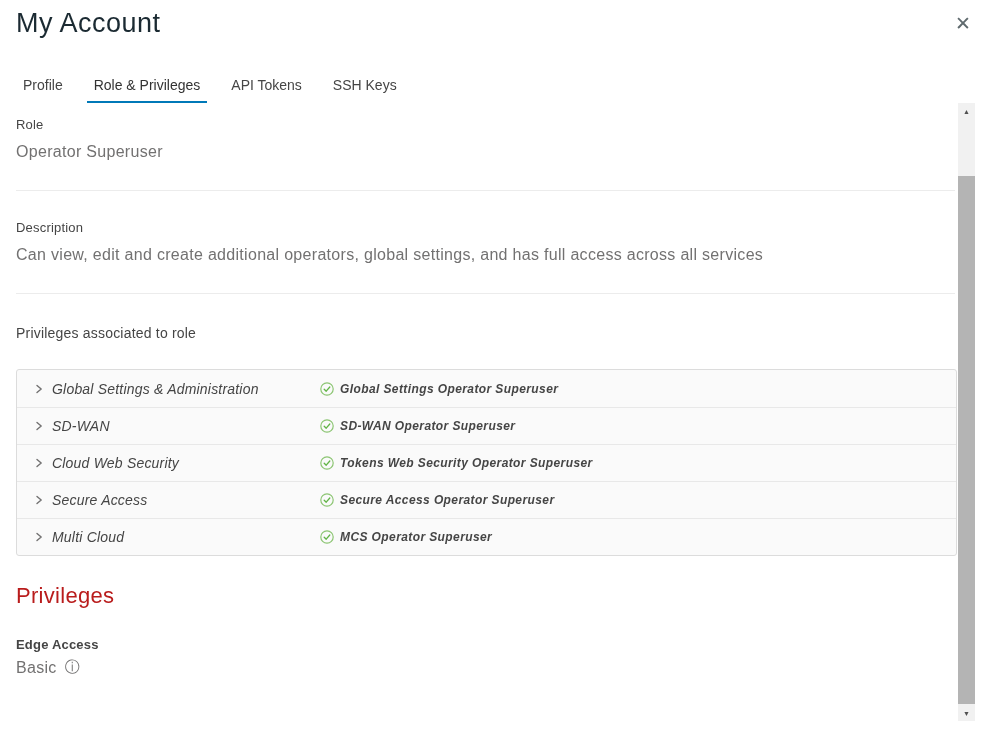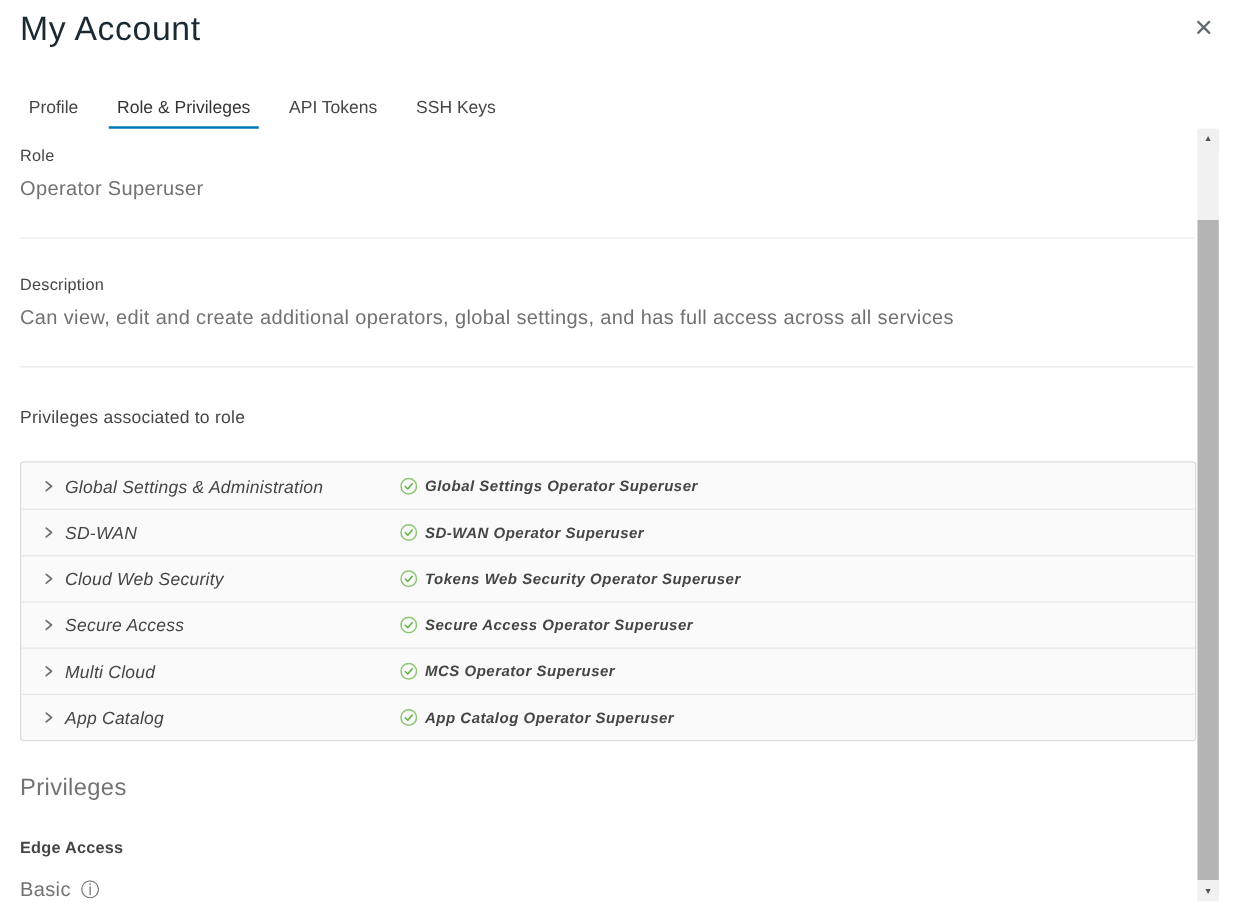--- a/index.html
+++ b/index.html
@@ -79,24 +79,24 @@
   .chevron { width:10px; height:10px; margin-right:8px; flex:0 0 auto; display:block; }
   .row-name { font-size:14px; color:#454545; width:268px; letter-spacing:0.2px; }
   .row-priv { display:flex; align-items:center; }
   .check-icon { width:14px; height:14px; margin-right:6px; display:block; }
   .priv-text {
     font-size:12px; font-weight:700; color:#454545; letter-spacing:0.4px;
   }
 
   .section-heading {
     margin-top:27px;
-    font-size:19px; font-weight:400; color:#737373; letter-spacing:0.3px;
+    font-size:22px; font-weight:400; color:#b91c1c; letter-spacing:0.3px;
   }
   .edge-label { margin-top:28px; font-weight:700; }
-  .edge-value { margin-top:18px; display:flex; align-items:center; }
+  .edge-value { margin-top:6px; display:flex; align-items:center; }
   .info-icon { font-size:15px; color:#727171; margin-left:8px; cursor:pointer; }
 
   
   .scrollbar {
     position:absolute; left:958px; top:103px; width:17px; height:618px;
     background:#f1f1f1;
   }
   .scroll-btn {
     position:absolute; left:0; width:17px; height:16px;
     display:flex; align-items:center; justify-content:center;
@@ -204,33 +204,20 @@
         <span class="row-name">Multi Cloud</span>
         <span class="row-priv">
           <svg class="check-icon" viewBox="0 0 14 14">
               <circle cx="7" cy="7" r="6.2" fill="none" stroke="#8cc573" stroke-width="1.2"></circle>
               <polyline points="4.2,7.2 6.2,9.2 9.8,5.0" fill="none" stroke="#61b446" stroke-width="1.3" stroke-linecap="round" stroke-linejoin="round"></polyline>
             </svg>
           <span class="priv-text">MCS Operator Superuser</span>
         </span>
       </div>
 
-      <div class="priv-row">
-        <svg class="chevron" viewBox="0 0 10 10">
-            <polyline points="3,1.5 7.2,5 3,8.5" fill="none" stroke="#727171" stroke-width="1.4" stroke-linecap="round" stroke-linejoin="round"></polyline>
-          </svg>
-        <span class="row-name">App Catalog</span>
-        <span class="row-priv">
-          <svg class="check-icon" viewBox="0 0 14 14">
-              <circle cx="7" cy="7" r="6.2" fill="none" stroke="#8cc573" stroke-width="1.2"></circle>
-              <polyline points="4.2,7.2 6.2,9.2 9.8,5.0" fill="none" stroke="#61b446" stroke-width="1.3" stroke-linecap="round" stroke-linejoin="round"></polyline>
-            </svg>
-          <span class="priv-text">App Catalog Operator Superuser</span>
-        </span>
-      </div>
 
     </div>
 
     <div class="pad">
       <div class="section-heading">Privileges</div>
       <div class="field-label edge-label">Edge Access</div>
       <div class="field-value edge-value">
         <span>Basic</span>
         <span class="info-icon">ⓘ</span>
       </div>

